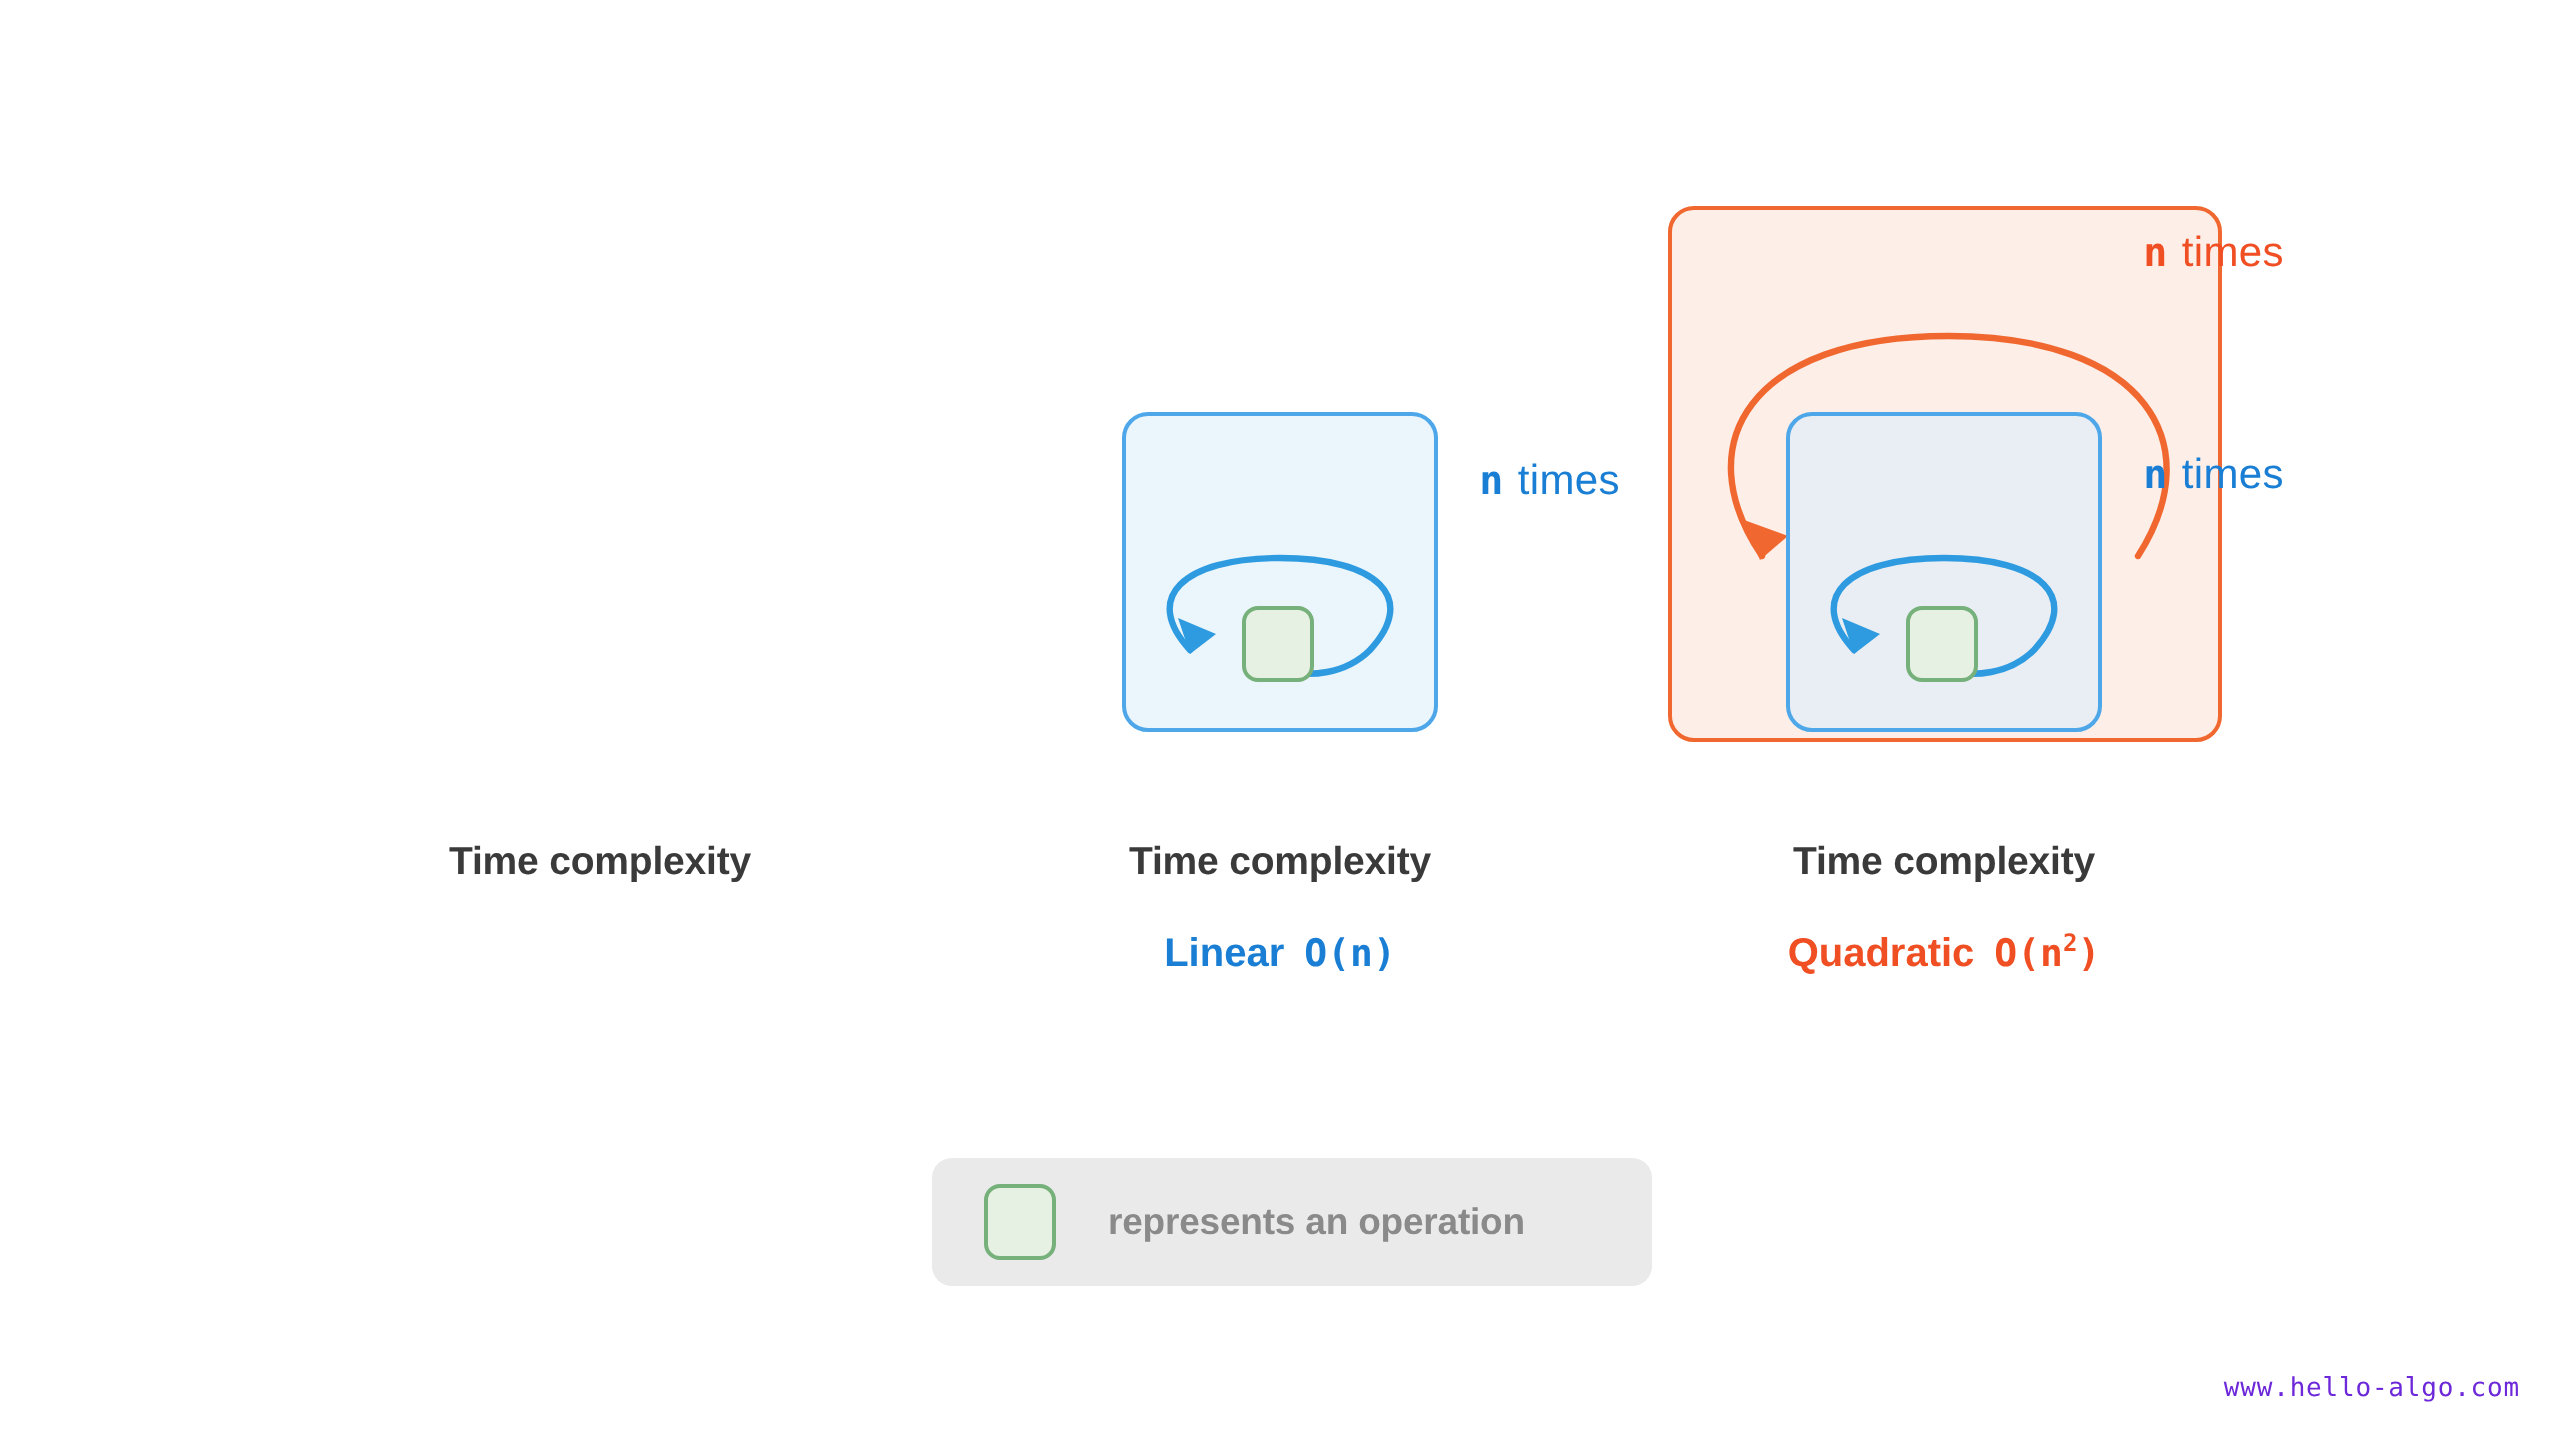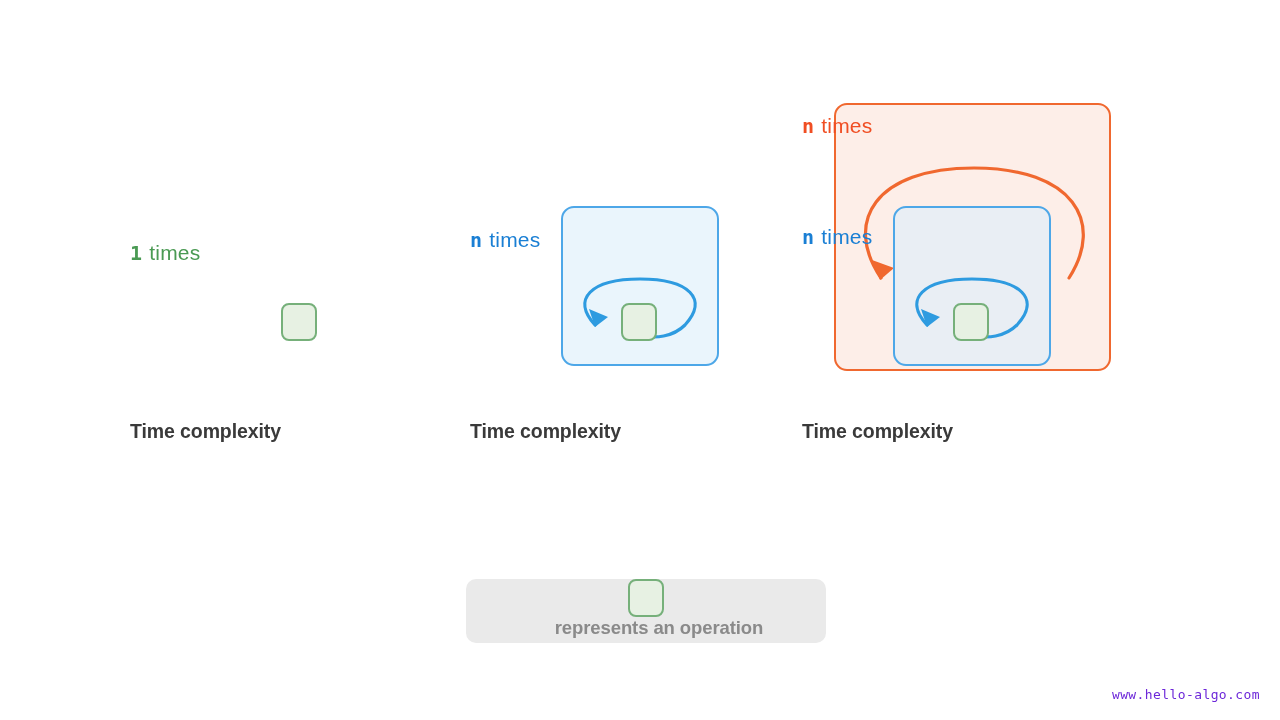--- a/index.html
+++ b/index.html
@@ -74,21 +74,21 @@
     box-sizing: border-box;
     background: #e7f1e3;
     border: 2px solid #76b07a;
     border-radius: 8px;
   }
 
   
   .times-label {
     position: absolute;
     width: 100%;
-    text-align: left;
+    text-align: right;
     font-size: 21px;
     letter-spacing: 0.2px;
     white-space: nowrap;
   }
   .times-label .count {
     font-family: "DejaVu Sans Mono", "Liberation Mono", monospace;
     font-weight: bold;
     font-size: 20px;
   }
   .times-label .word {
@@ -107,21 +107,21 @@
     overflow: visible;
     pointer-events: none;
   }
 
   
   .caption {
     position: absolute;
     left: 0;
     top: 418px;
     width: 340px;
-    text-align: left;
+    text-align: center;
   }
   .caption-title {
     font-size: 19.5px;
     font-weight: bold;
     color: #3a3a3a;
     letter-spacing: -0.1px;
     line-height: 26px;
   }
   .caption-value {
     margin-top: 20px;
@@ -150,22 +150,22 @@
   #legend {
     position: absolute;
     left: 466px;
     top: 579px;
     width: 360px;
     height: 64px;
     background: #eaeaea;
     border-radius: 10px;
     display: flex;
     align-items: center;
+    padding-left: 26px;
     box-sizing: border-box;
-    flex-direction: column;
   }
   #legend .op-square {
     position: relative;
     width: 36px;
     height: 38px;
     flex: 0 0 auto;
   }
   #legend-text {
     margin-left: 26px;
     font-size: 18.5px;
@@ -185,28 +185,20 @@
     letter-spacing: 0.4px;
   }
 </style>
 </head>
 <body>
 
 <div class="stage">
 
   <div class="column" id="col-constant">
 
-    <div class="diagram">
-      <div id="constant-op-wrap">
-        <div class="times-label green-text" style="top:151px;">
-          <span class="count">1</span><span class="word">times</span>
-        </div>
-        <div class="op-square" style="left:151px; top:213px;"></div>
-      </div>
-    </div>
 
     <div class="caption">
       <div class="caption-title">Time complexity</div>
     </div>
   </div>
 
   <div class="column" id="col-linear">
 
     <div class="diagram">
 
@@ -219,20 +211,23 @@
       <svg class="loop-svg" style="left:103px; top:183px;" width="134" height="70" viewBox="0 0 134 70">
         <path d="M 22 52 C -2 26, 18 6, 67 6 C 116 6, 136 26, 112 52 C 100 64, 82 66, 67 62" fill="none" stroke="#2e9be0" stroke-width="3.2" stroke-linecap="round"></path>
         <path d="M 16 36 L 22 54 L 35 44 Z" fill="#2e9be0"></path>
       </svg>
 
       <div class="op-square" style="left:151px; top:213px;"></div>
     </div>
 
     <div class="caption">
       <div class="caption-title">Time complexity</div>
+      <div class="caption-value blue-text">
+        <span class="name">Linear</span><span class="bigo">O(n)</span>
+      </div>
     </div>
   </div>
 
   <div class="column" id="col-quadratic">
 
     <div class="diagram">
 
       <div class="panel panel-orange" style="left:32px; top:13px; width:277px; height:268px;"></div>
 
       <div class="times-label orange-text" style="top:24px;">
@@ -253,20 +248,23 @@
       <svg class="loop-svg" style="left:103px; top:183px;" width="134" height="70" viewBox="0 0 134 70">
         <path d="M 22 52 C -2 26, 18 6, 67 6 C 116 6, 136 26, 112 52 C 100 64, 82 66, 67 62" fill="none" stroke="#2e9be0" stroke-width="3.2" stroke-linecap="round"></path>
         <path d="M 16 36 L 22 54 L 35 44 Z" fill="#2e9be0"></path>
       </svg>
 
       <div class="op-square" style="left:151px; top:213px;"></div>
     </div>
 
     <div class="caption">
       <div class="caption-title">Time complexity</div>
+      <div class="caption-value orange-text">
+        <span class="name">Quadratic</span><span class="bigo"><span>O(n</span><sup>2</sup><span>)</span></span>
+      </div>
     </div>
   </div>
 
   <div id="legend">
     <div class="op-square"></div>
     <div id="legend-text">represents an operation</div>
   </div>
 
   <div id="watermark">www.hello-algo.com</div>
 

